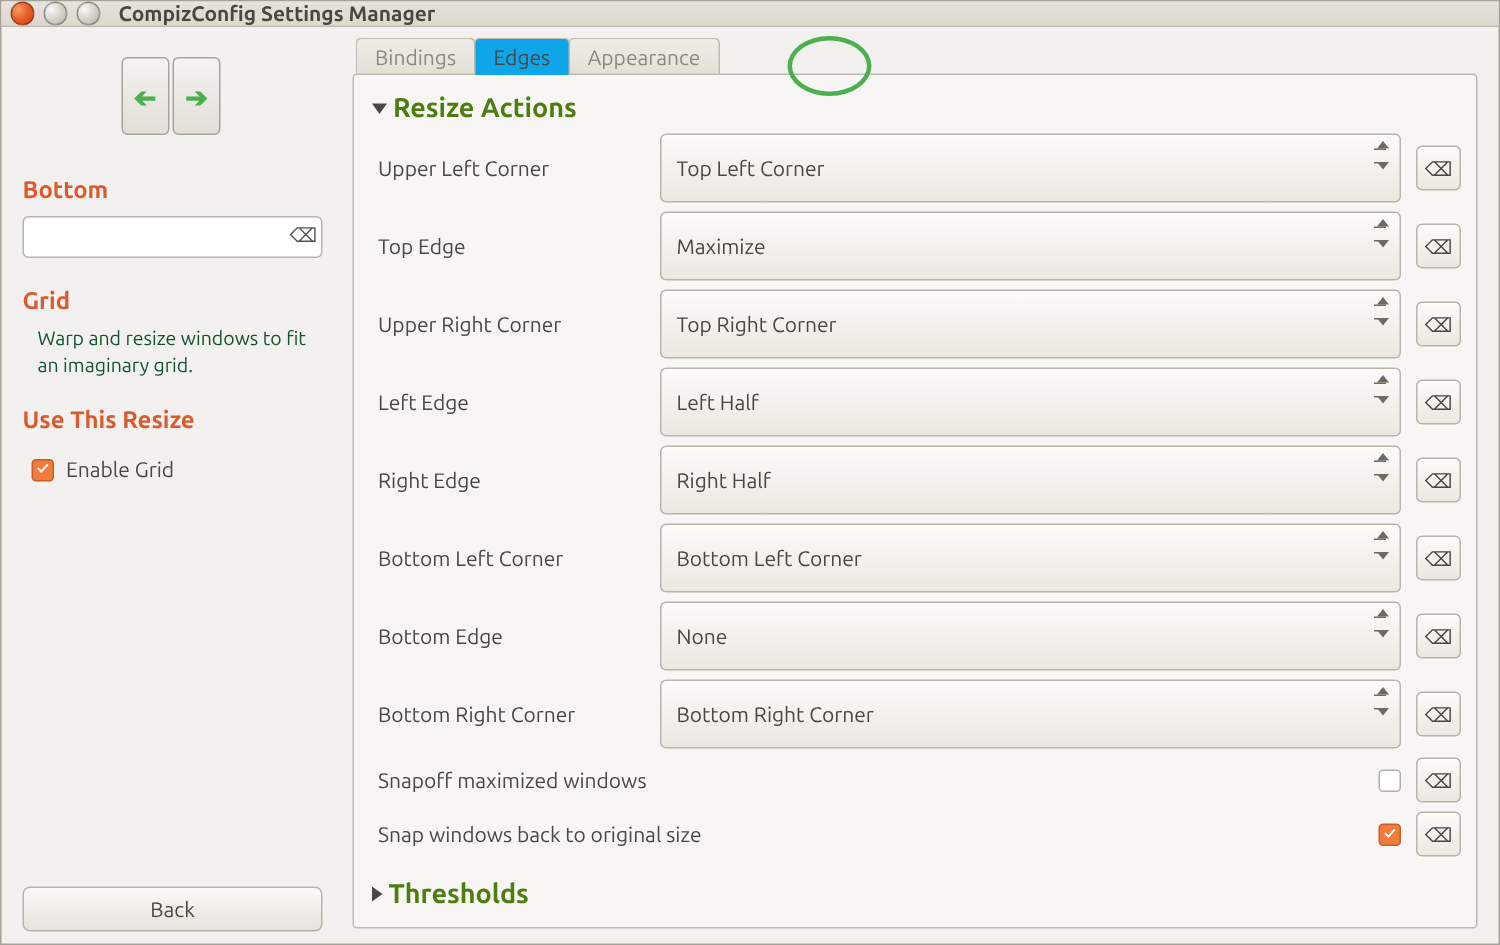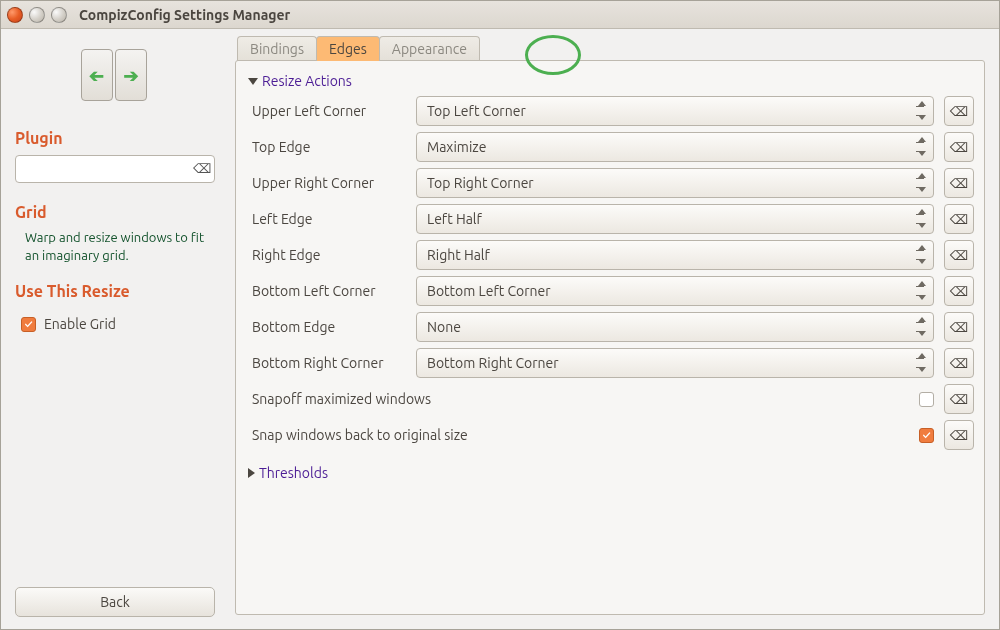--- a/index.html
+++ b/index.html
@@ -37,33 +37,33 @@
   .ubcheck.checked { background:#f07c3e; border-color:#c75f26;}
   .ubcheck.checked::after { content:"✓"; color:#fff; font-size:11px; font-weight:bold; line-height:1;}
 
   .spacer { flex:1; }
   .back-btn { height:30px; border:1px solid #b9b4aa; border-radius:5px; background:linear-gradient(#fbfaf8,#e7e3dc); font-size:14px; color:#4b4640; cursor:pointer;margin-top:20px;}
 
   
   .main { flex:1; padding:2px 14px 14px 6px; display:flex; flex-direction:column; position:relative;justify-content:flex-end;}
   .tabs { display:flex; align-items:flex-end; height:30px; margin-left:2px;}
   .tab { padding:4px 12px 4px 12px; background:linear-gradient(#efece6,#e4e0d8); border:1px solid #bfbab0; border-bottom:none; color:#8b8880; font-size:14px; border-top-left-radius:4px; border-top-right-radius:4px; margin-right:-1px; cursor:pointer;}
-  .tab.active { background:#fdba74; color:#4b4640; position:relative; z-index:2; }
+  .tab.active { background:#0ea5e9; color:#4b4640; position:relative; z-index:2; }
   .tabpanel { flex:1; border:1px solid #bfbab0; border-radius:3px; background:#f7f6f4; margin-top:-1px; padding:8px 10px; position:relative; z-index:1;}
 
   .highlight-circle { position:absolute; width:56px; height:40px; border:3px solid #4caf50; border-radius:50%; left:296px; top:6px; pointer-events:none; z-index:5;}
 
-  .grouphead { display:flex; align-items:center; gap:4px; font-size:14px; font-weight:400; color:#4c1d95; padding:4px 2px;}
+  .grouphead { display:flex; align-items:center; gap:4px; font-size:18px; font-weight:700; color:#4d7c0f; padding:4px 2px;}
   .tri { display:inline-block; width:0; height:0; }
   .tri.down { border-left:5px solid transparent; border-right:5px solid transparent; border-top:7px solid #4b4640;}
   .tri.right { border-top:5px solid transparent; border-bottom:5px solid transparent; border-left:7px solid #4b4640;}
 
   .row { display:flex; align-items:center; gap:10px; padding:3px 0 3px 6px;}
   .row-label { width:154px; font-size:14px; color:#4b4640;}
-  .combo { flex:1; height:30px; border:1px solid #b9b4aa; border-radius:4px; background:linear-gradient(#fcfbf9,#ece8e1); display:flex; align-items:center; padding:0 26px 0 10px; font-size:14px; color:#4b4640; position:relative; cursor:pointer;}
+  .combo { flex:1; height:46px; border:1px solid #b9b4aa; border-radius:4px; background:linear-gradient(#fcfbf9,#ece8e1); display:flex; align-items:center; padding:0 26px 0 10px; font-size:14px; color:#4b4640; position:relative; cursor:pointer;margin-left:24px;}
   .combo::after { content:""; position:absolute; right:8px; top:6px; width:10px; height:16px;
      background:
        linear-gradient(#6f6a62,#6f6a62) center 3px/8px 1px no-repeat,
        linear-gradient(#6f6a62,#6f6a62) center 12px/8px 1px no-repeat; }
   .combo::before { content:""; position:absolute; right:7px; top:4px; width:0;height:0;
      border-left:4px solid transparent; border-right:4px solid transparent; border-bottom:5px solid #6f6a62;}
   .combo .dnarr { position:absolute; right:7px; top:18px; width:0;height:0;
      border-left:4px solid transparent; border-right:4px solid transparent; border-top:5px solid #6f6a62;}
 
   .resetbtn { width:30px; height:30px; border:1px solid #b9b4aa; border-radius:4px; background:linear-gradient(#fcfbf9,#ece8e1); display:flex; align-items:center; justify-content:center; cursor:pointer; font-size:13px; color:#4b4640;}
@@ -94,21 +94,21 @@
         <div class="plugin-icon">
           <div class="pane">
               <span class="arrow left">➔</span>
             </div>
           <div class="pane">
               <span class="arrow right">➔</span>
             </div>
         </div>
       </div>
 
-      <div class="section-heading">Plugin</div>
+      <div class="section-heading">Bottom</div>
       <div class="filter-wrap">
         <input class="filter-input" value="" style="">
         <span class="clear-icon">⌫</span>
       </div>
 
       <div class="section-heading">Grid</div>
       <div class="desc">Warp and resize windows to fit an imaginary grid.</div>
 
       <div class="section-heading">Use This Resize</div>
       <div class="check-row">

